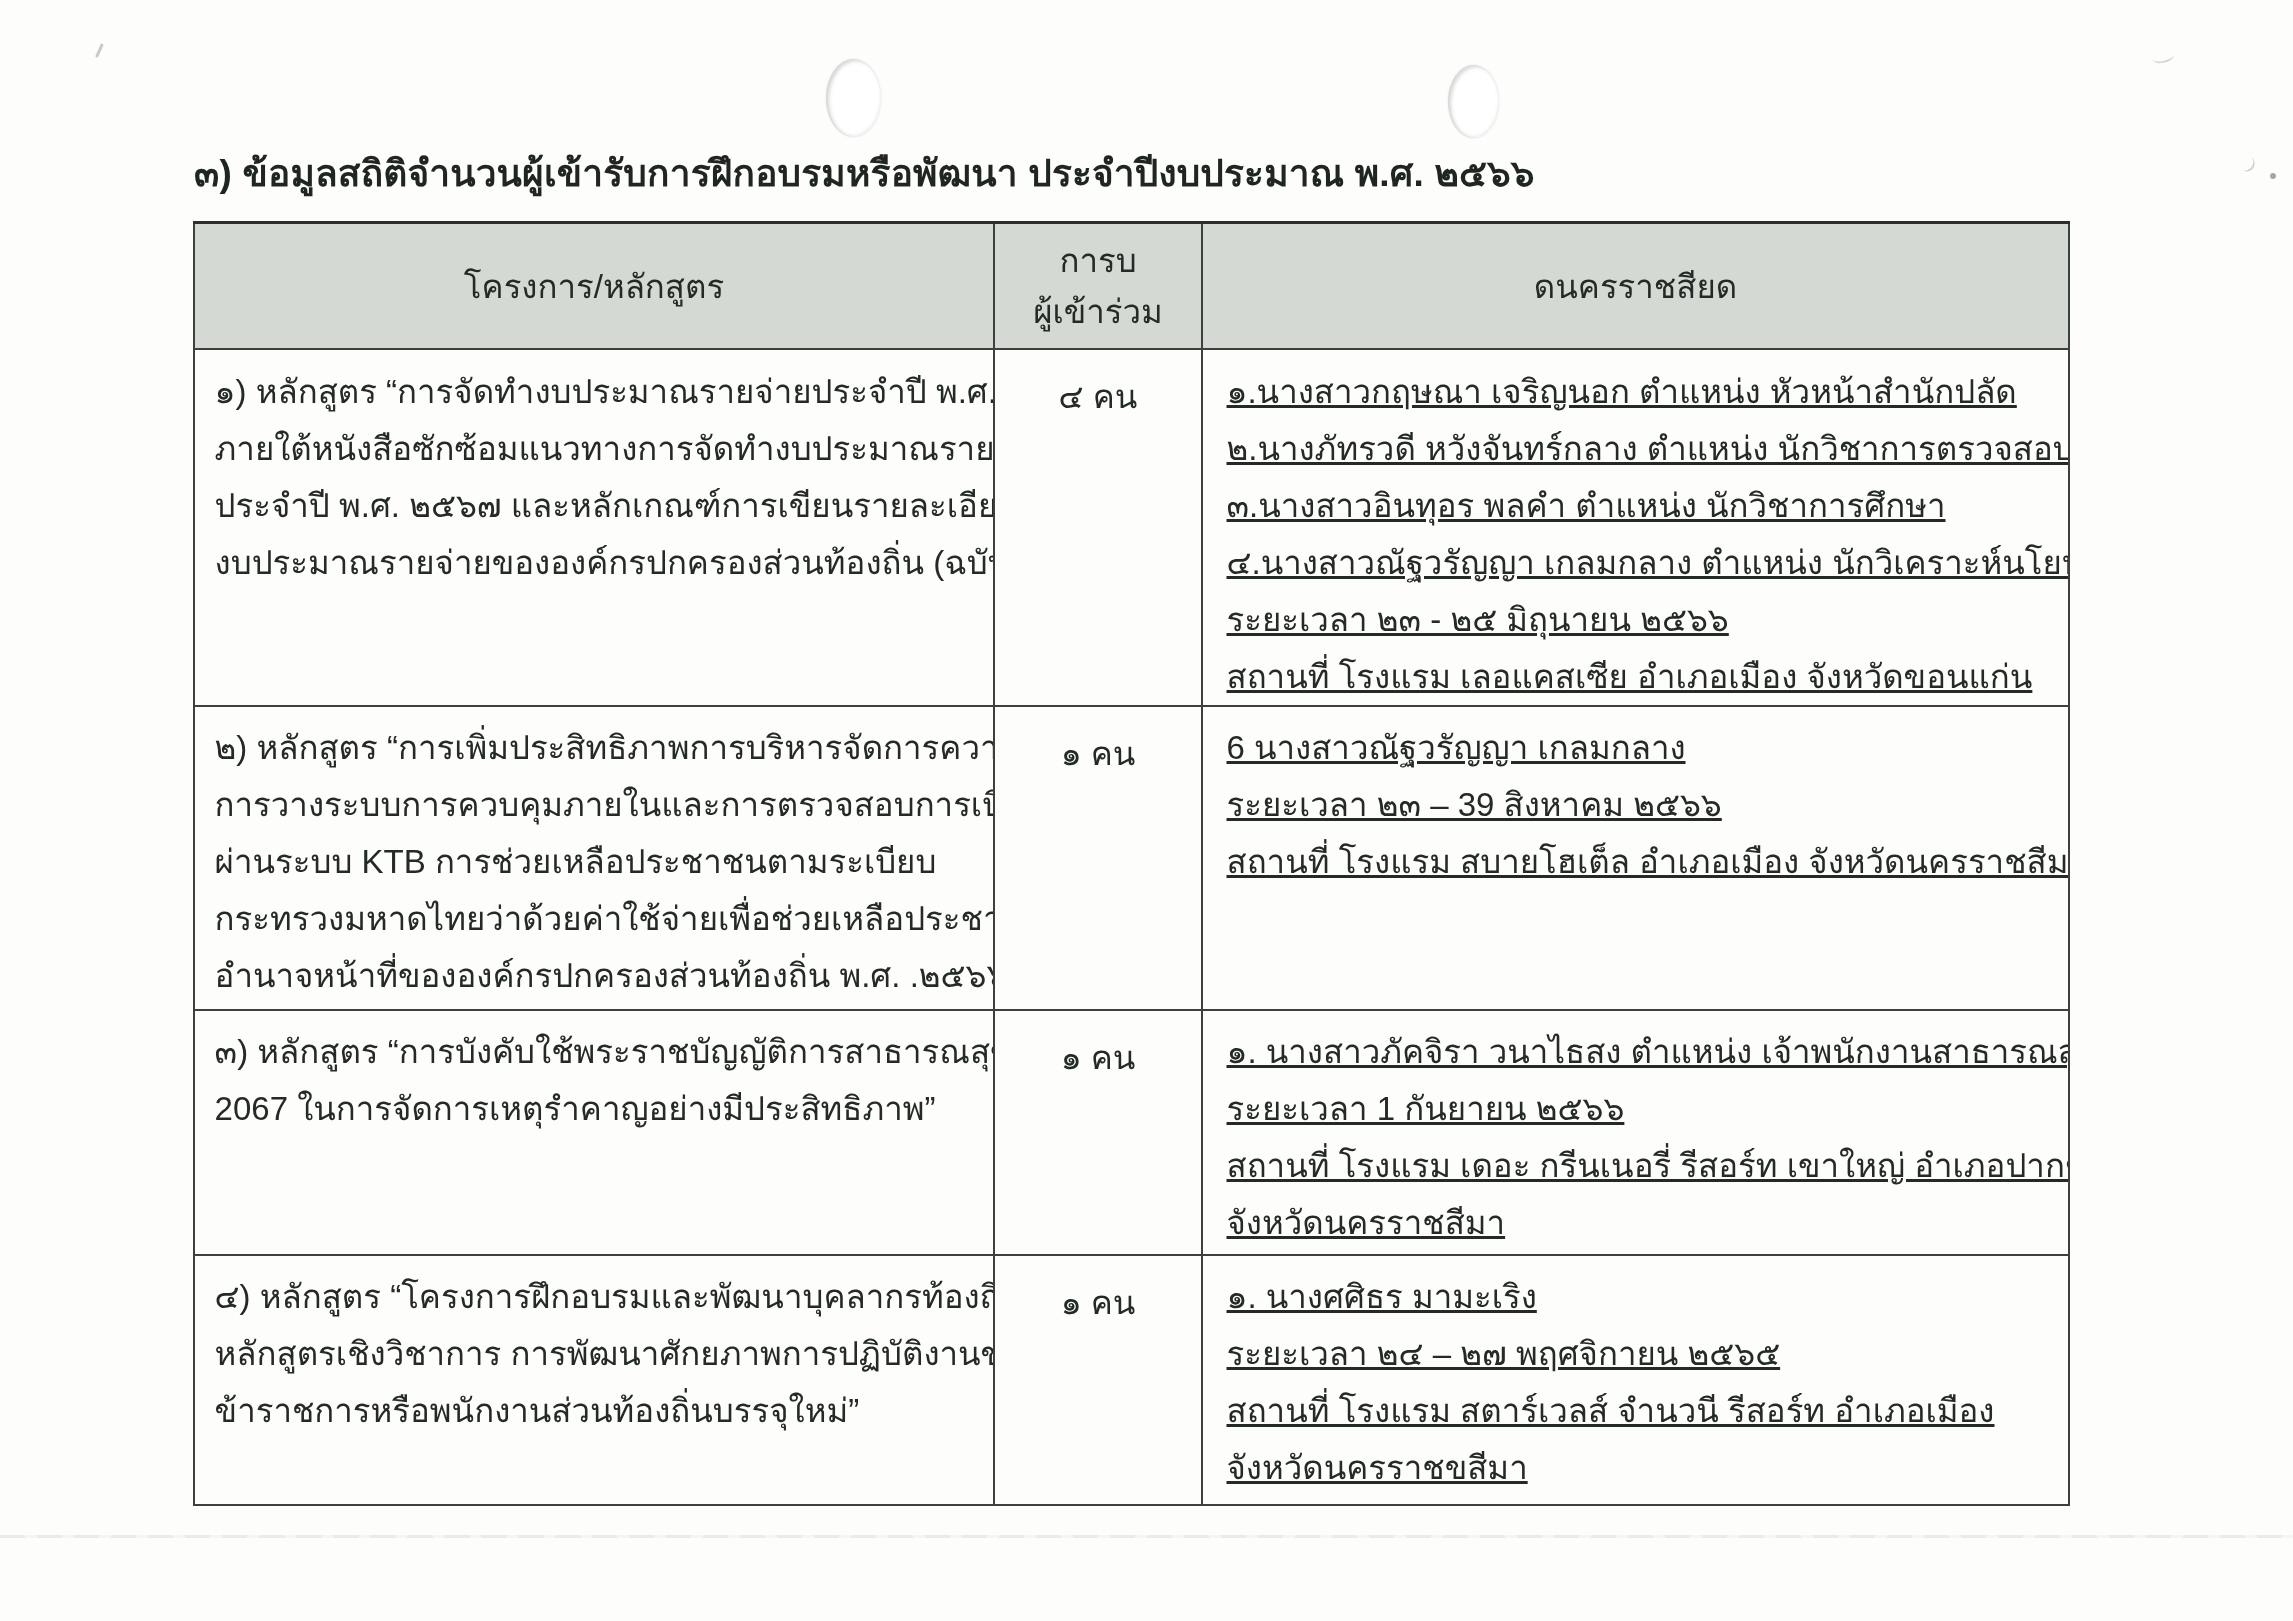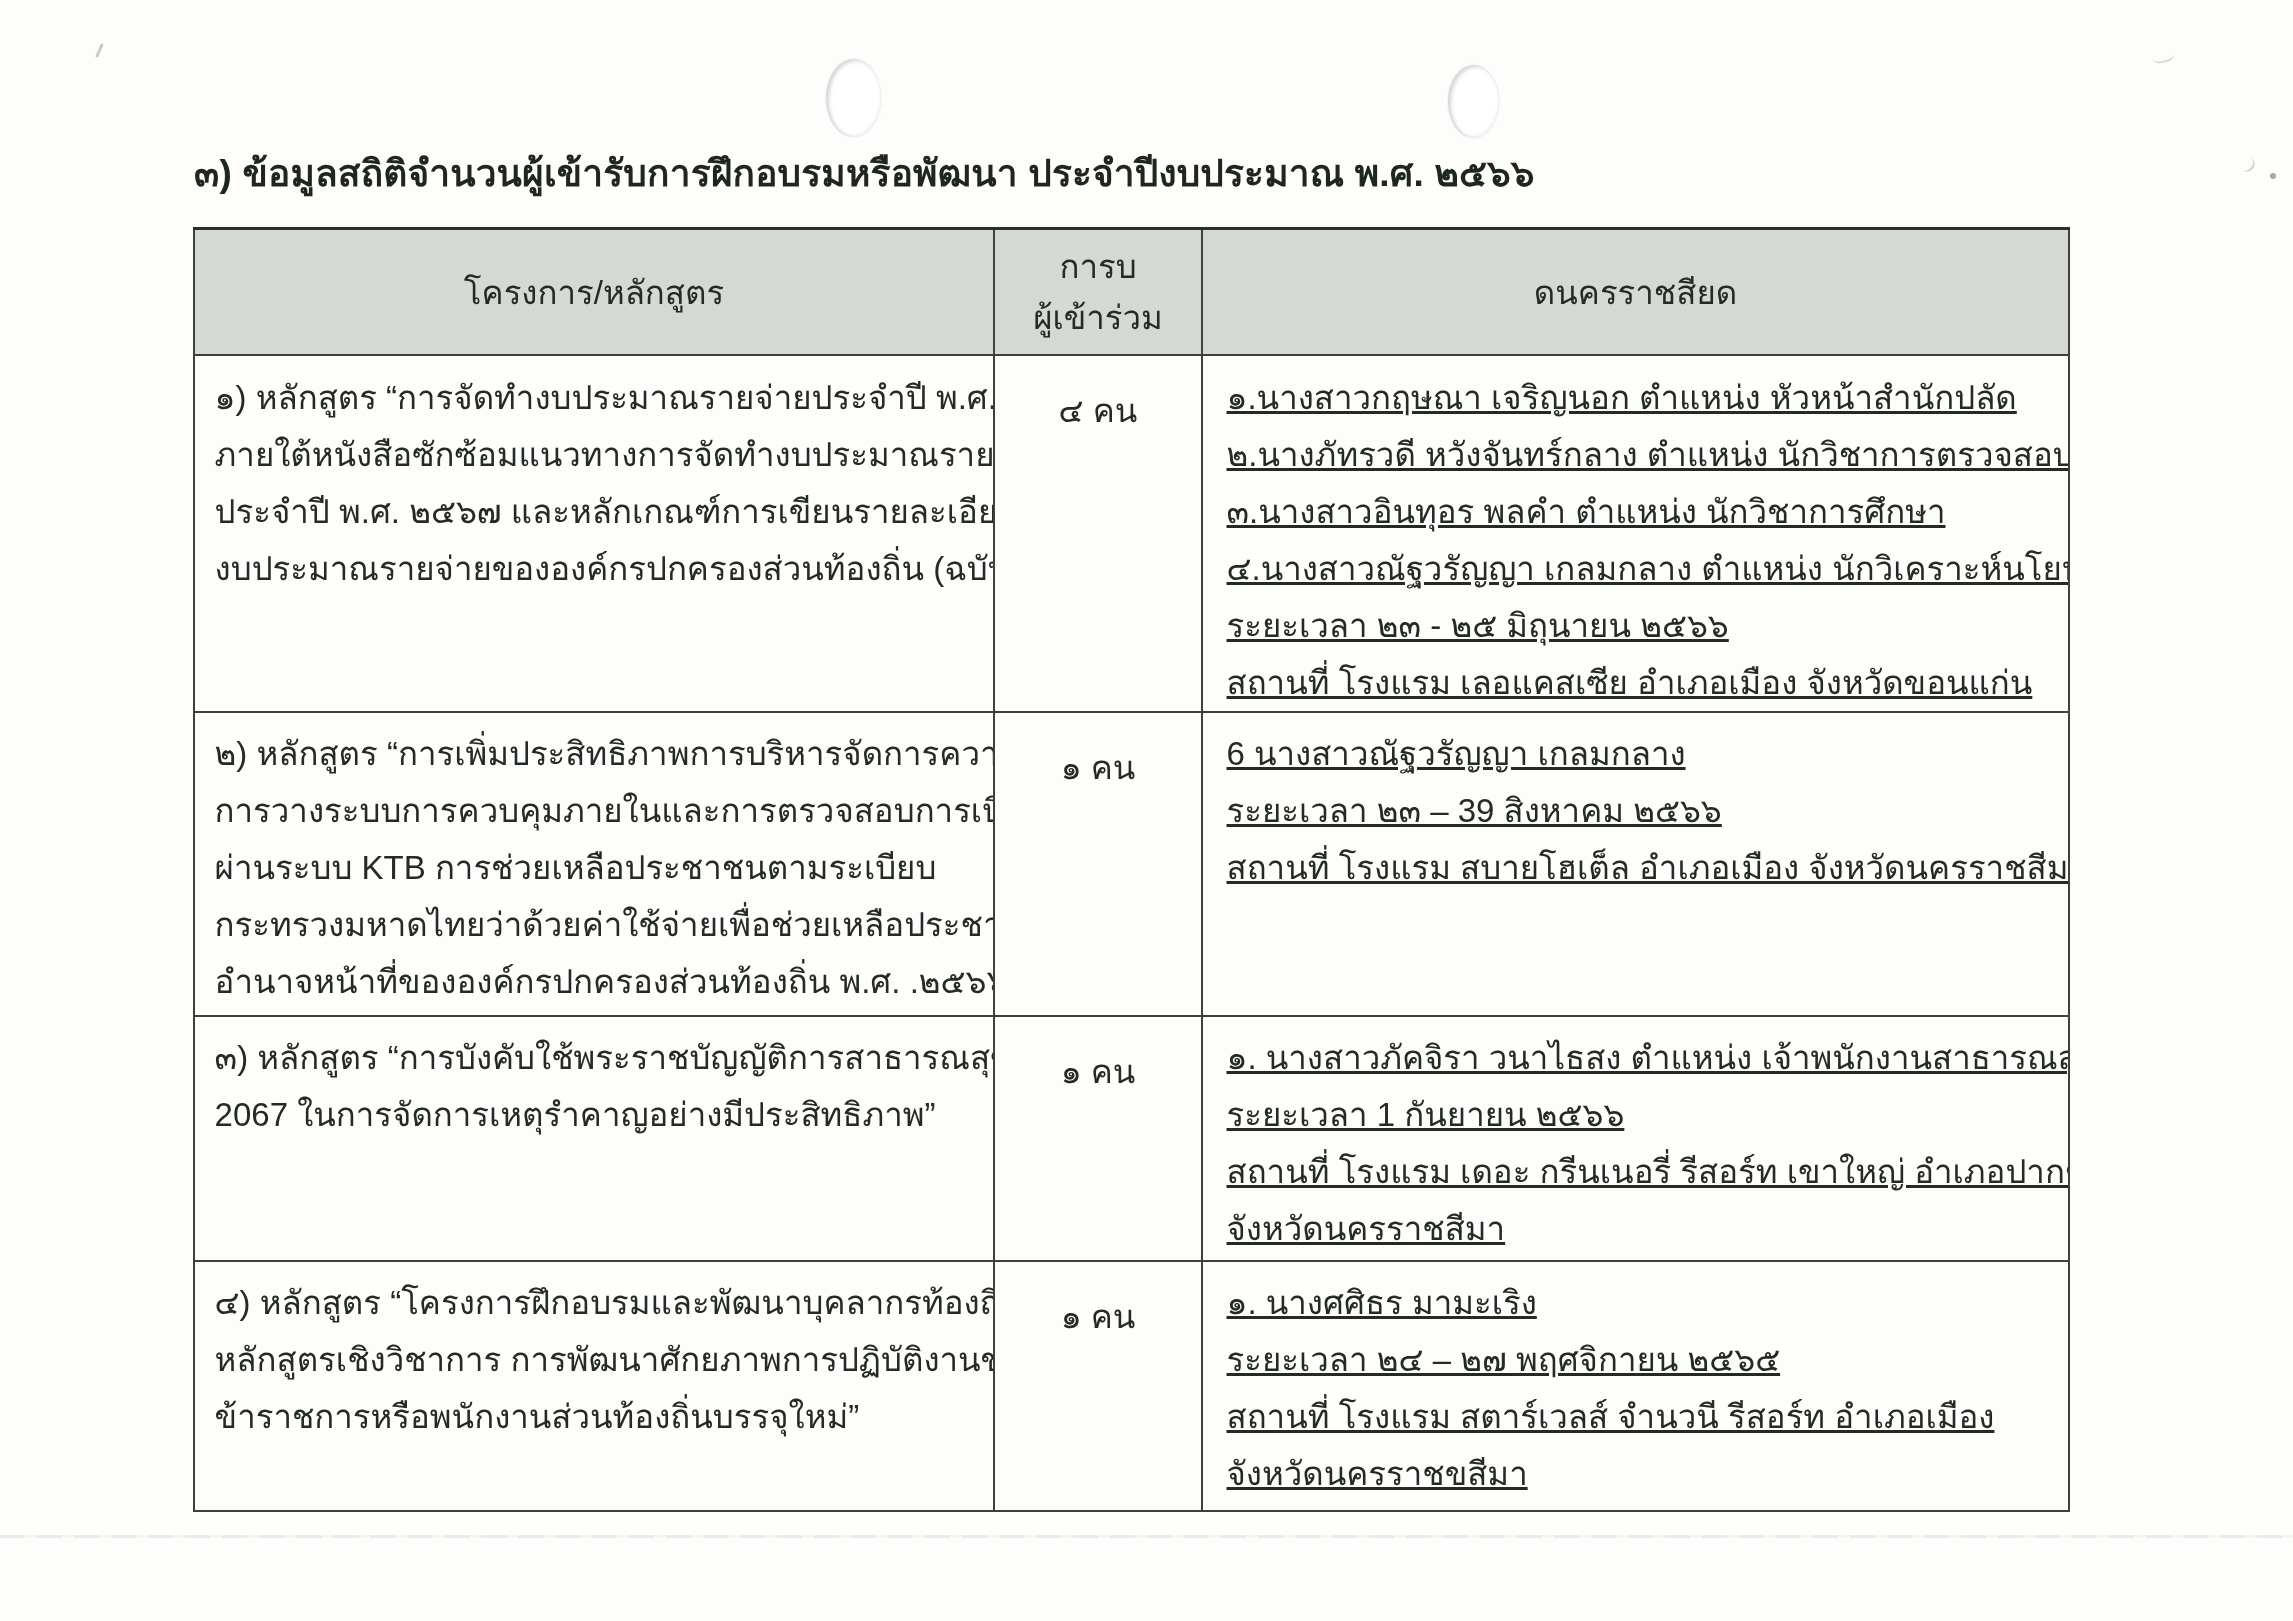--- a/index.html
+++ b/index.html
@@ -14,21 +14,21 @@
   .page { position:absolute; inset:0; background:#fdfdfc; }
 
   .title {
     position:absolute; left:194px; top:143px;
     font-size:37px; font-weight:bold; margin:0;
     color:#1f2620; letter-spacing:0.2px;
     white-space:nowrap;
   }
 
   table.stats-table {
-    position:absolute; left:193px; top:227px;
+    position:absolute; left:193px; top:221px;
     width:1875px;
     border-collapse:collapse; table-layout:fixed;
     font-size:33px;
     color:#242a25;
   }
   .stats-table th, .stats-table td {
     border:2px solid #3d403d;
     vertical-align:top;
     overflow:hidden;
   }
@@ -40,21 +40,21 @@
     height:122px;
     border-top:3.9px solid #2c2f2c;
     line-height:51px;
   }
   tr.r1 { height:338px; }
   tr.r2 { height:304px; }
   tr.r3 { height:245px; }
   tr.r4 { height:250px; }
 
   td.course  { padding:12.7px 17.6px 0 19.6px; }
-  td.count   { padding:26px 0 0 0; text-align:center; }
+  td.count   { padding:18px 0 0 0; text-align:center; }
   td.details { padding:12.7px 15.7px 0 23.5px;text-decoration:underline; }
   .ln { line-height:57px; white-space:nowrap; }
 
   
   .hole {
     position:absolute; background:#ffffff; border-radius:50%;
     box-shadow: inset 2.9px 2px 3.9px rgba(90,95,90,0.25), inset -1px -2px 2.9px rgba(120,120,120,0.10), 0 0 2px rgba(150,150,150,0.25);
   }
   .hole-1 { left:826px; top:59px; width:55px; height:78px; }
   .hole-2 { left:1448px; top:65px; width:51px; height:73px; }

